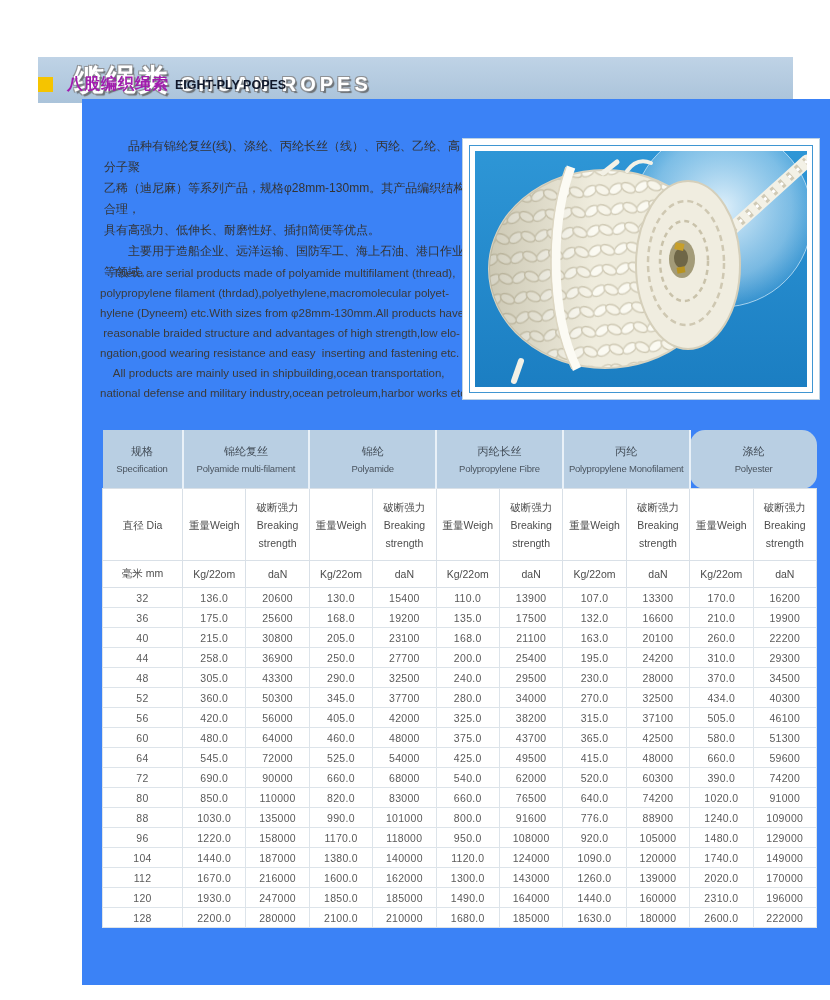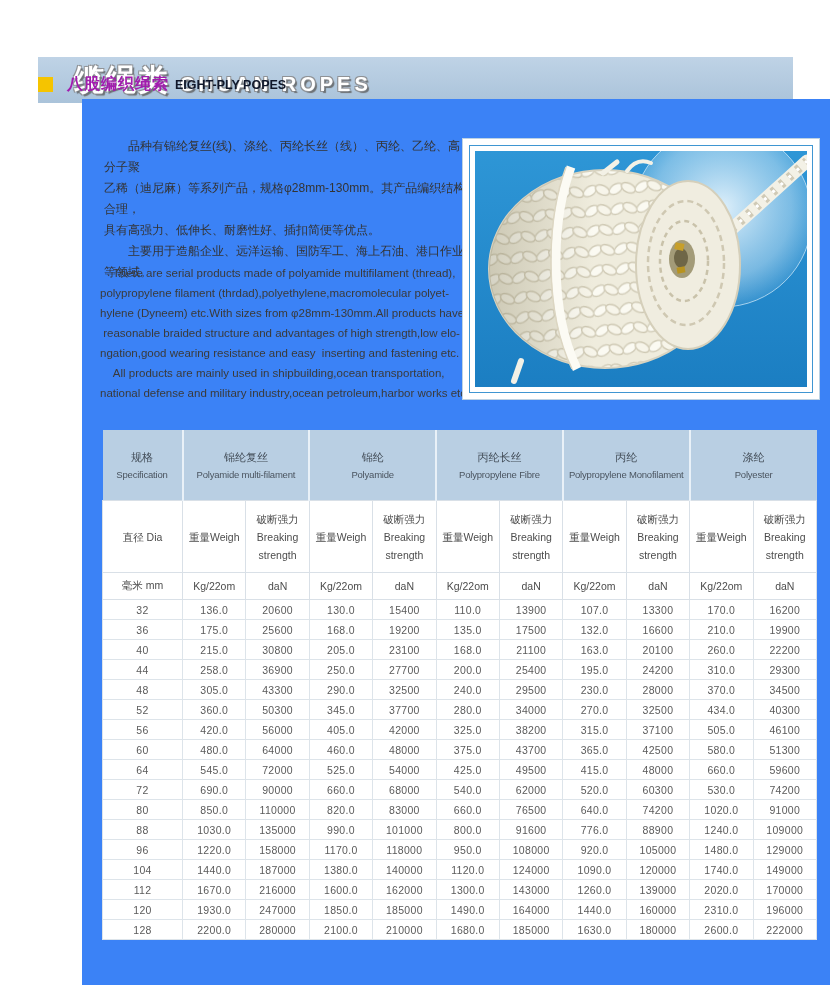--- a/index.html
+++ b/index.html
@@ -31,24 +31,24 @@
   
   .photo-frame { position:absolute; left:380px; top:39px; width:358px; height:262px;
                  background:#fff; border:1px solid #bcd2e4; padding:6px; }
   .photo-inner { width:100%; height:100%; border:1px solid #3f96d2; padding:5px; background:#fff; }
   .photo-inner svg { display:block; width:332px; height:236px; }
 
   
   table.spec { position:absolute; left:20px; top:331px; width:715px; border-collapse:collapse; table-layout:fixed; }
   table.spec col.c0 { width:80px; }
   table.spec th, table.spec td { font-weight:normal; text-align:center; vertical-align:middle; }
-  tr.h1 th { background:#b9cfe3; color:#424c57; font-size:11px; padding:20px 1px;
+  tr.h1 th { background:#b9cfe3; color:#424c57; font-size:11px; padding:14px 1px;
              border-left:2px solid #e9f1f8; border-right:2px solid #e9f1f8; }
   tr.h1 th:first-child { border-left:none; }
-  tr.h1 th:last-child { border-right:none; }
+  tr.h1 th:last-child { border-right:none;border-radius:15px; }
   tr.h1 .en { font-size:9.5px; letter-spacing:-0.2px; margin-top:4px; color:#4a545f; }
   tr.h2 th { background:#fff; height:72px; font-size:10.5px; color:#4c4c4c;
              border:1px solid #d9e0e7; white-space:pre-line; line-height:18px; }
   tr.h3 th { background:#fff; height:27px; font-size:10.5px; color:#4c4c4c; border:1px solid #d9e0e7; }
   table.spec tbody td { background:#fff; height:20px; font-size:10.5px; color:#5a5a5a;
              border:1px solid #dde4ea; letter-spacing:0.3px; }
 </style>
 </head>
 <body>
 
@@ -337,21 +337,21 @@
           <tr>
             <td>72</td>
             <td>690.0</td>
             <td>90000</td>
             <td>660.0</td>
             <td>68000</td>
             <td>540.0</td>
             <td>62000</td>
             <td>520.0</td>
             <td>60300</td>
-            <td>530.0</td>
+            <td>390.0</td>
             <td>74200</td>
           </tr>
           <tr>
             <td>80</td>
             <td>850.0</td>
             <td>110000</td>
             <td>820.0</td>
             <td>83000</td>
             <td>660.0</td>
             <td>76500</td>

